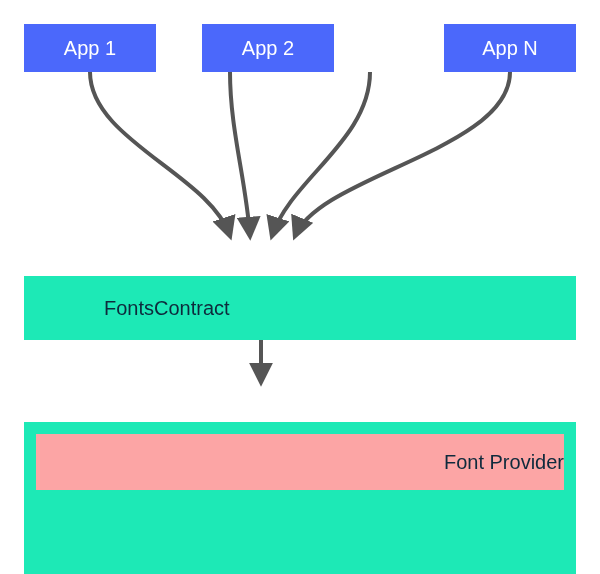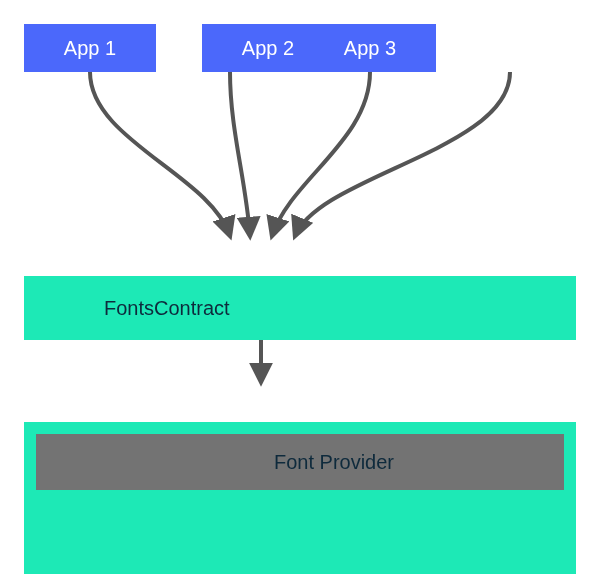--- a/index.html
+++ b/index.html
@@ -61,24 +61,24 @@
     top: 386px;
     height: 168px;
     padding-left: 0;
     justify-content: center;
     flex-direction: column;
   }
   .provider-inner {
     position: absolute;
     left: 12px;
     width: 528px;
-    background: #737373;
+    background: #fca5a5;
     display: flex;
     align-items: center;
-    justify-content: center;
+    justify-content: flex-end;
     padding-left: 68px;
     box-sizing: border-box;
     color: #0e2a3c;
     font-size: 20px;
   }
   .font-provider { top: 12px; height: 56px; }
   .font-cache    { top: 78px; height: 56px; }
 </style>
 </head>
 <body>
@@ -101,22 +101,22 @@
 
     <path d="M 261 306 L 261 382" stroke="#555555" stroke-width="4" fill="none" marker-start="url(#arrowHead)" marker-end="url(#arrowHead)"></path>
   </svg>
 
   <div class="box app app1">
     <span>App 1</span>
   </div>
   <div class="box app app2">
     <span>App 2</span>
   </div>
-  <div class="box app app3">
-    <span>App 3</span>
+  <div class="box app appN">
+    <span>App N</span>
   </div>
 
   <div class="box slab contracts">
     <span>FontsContract</span>
   </div>
 
   <div class="box slab provider-block">
     <div class="provider-inner font-provider">
       <span>Font Provider</span>
     </div>

